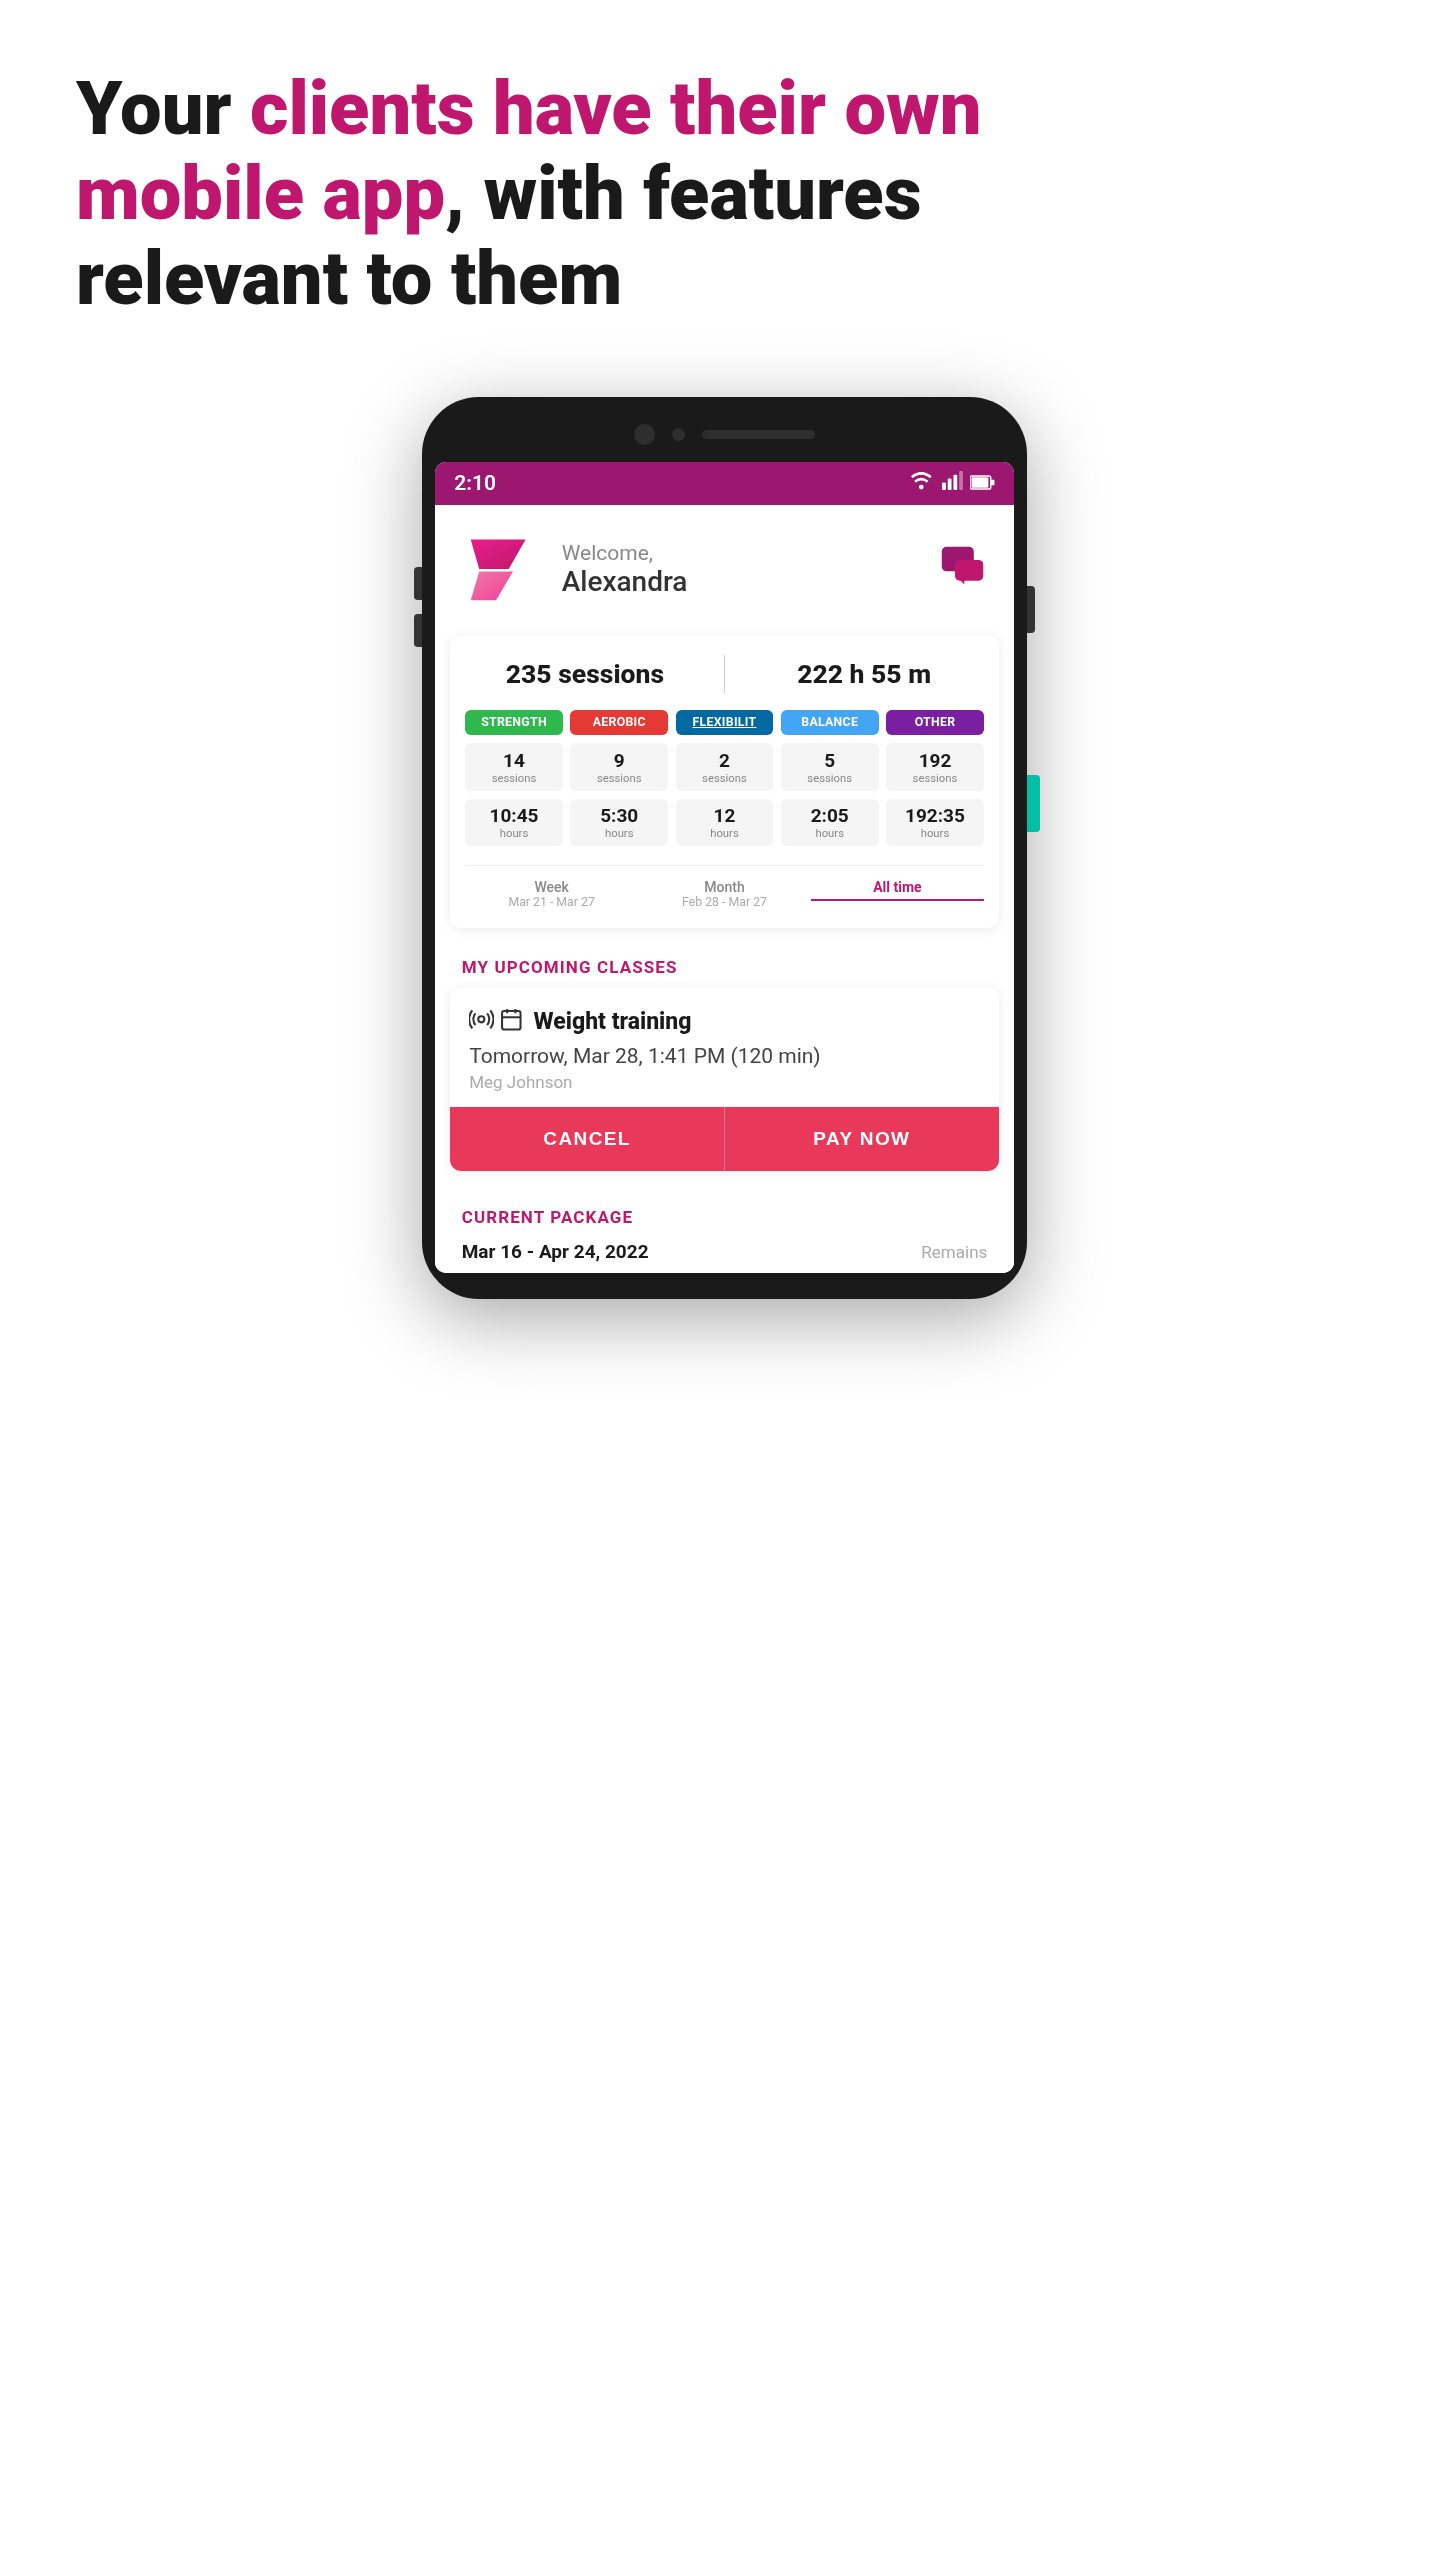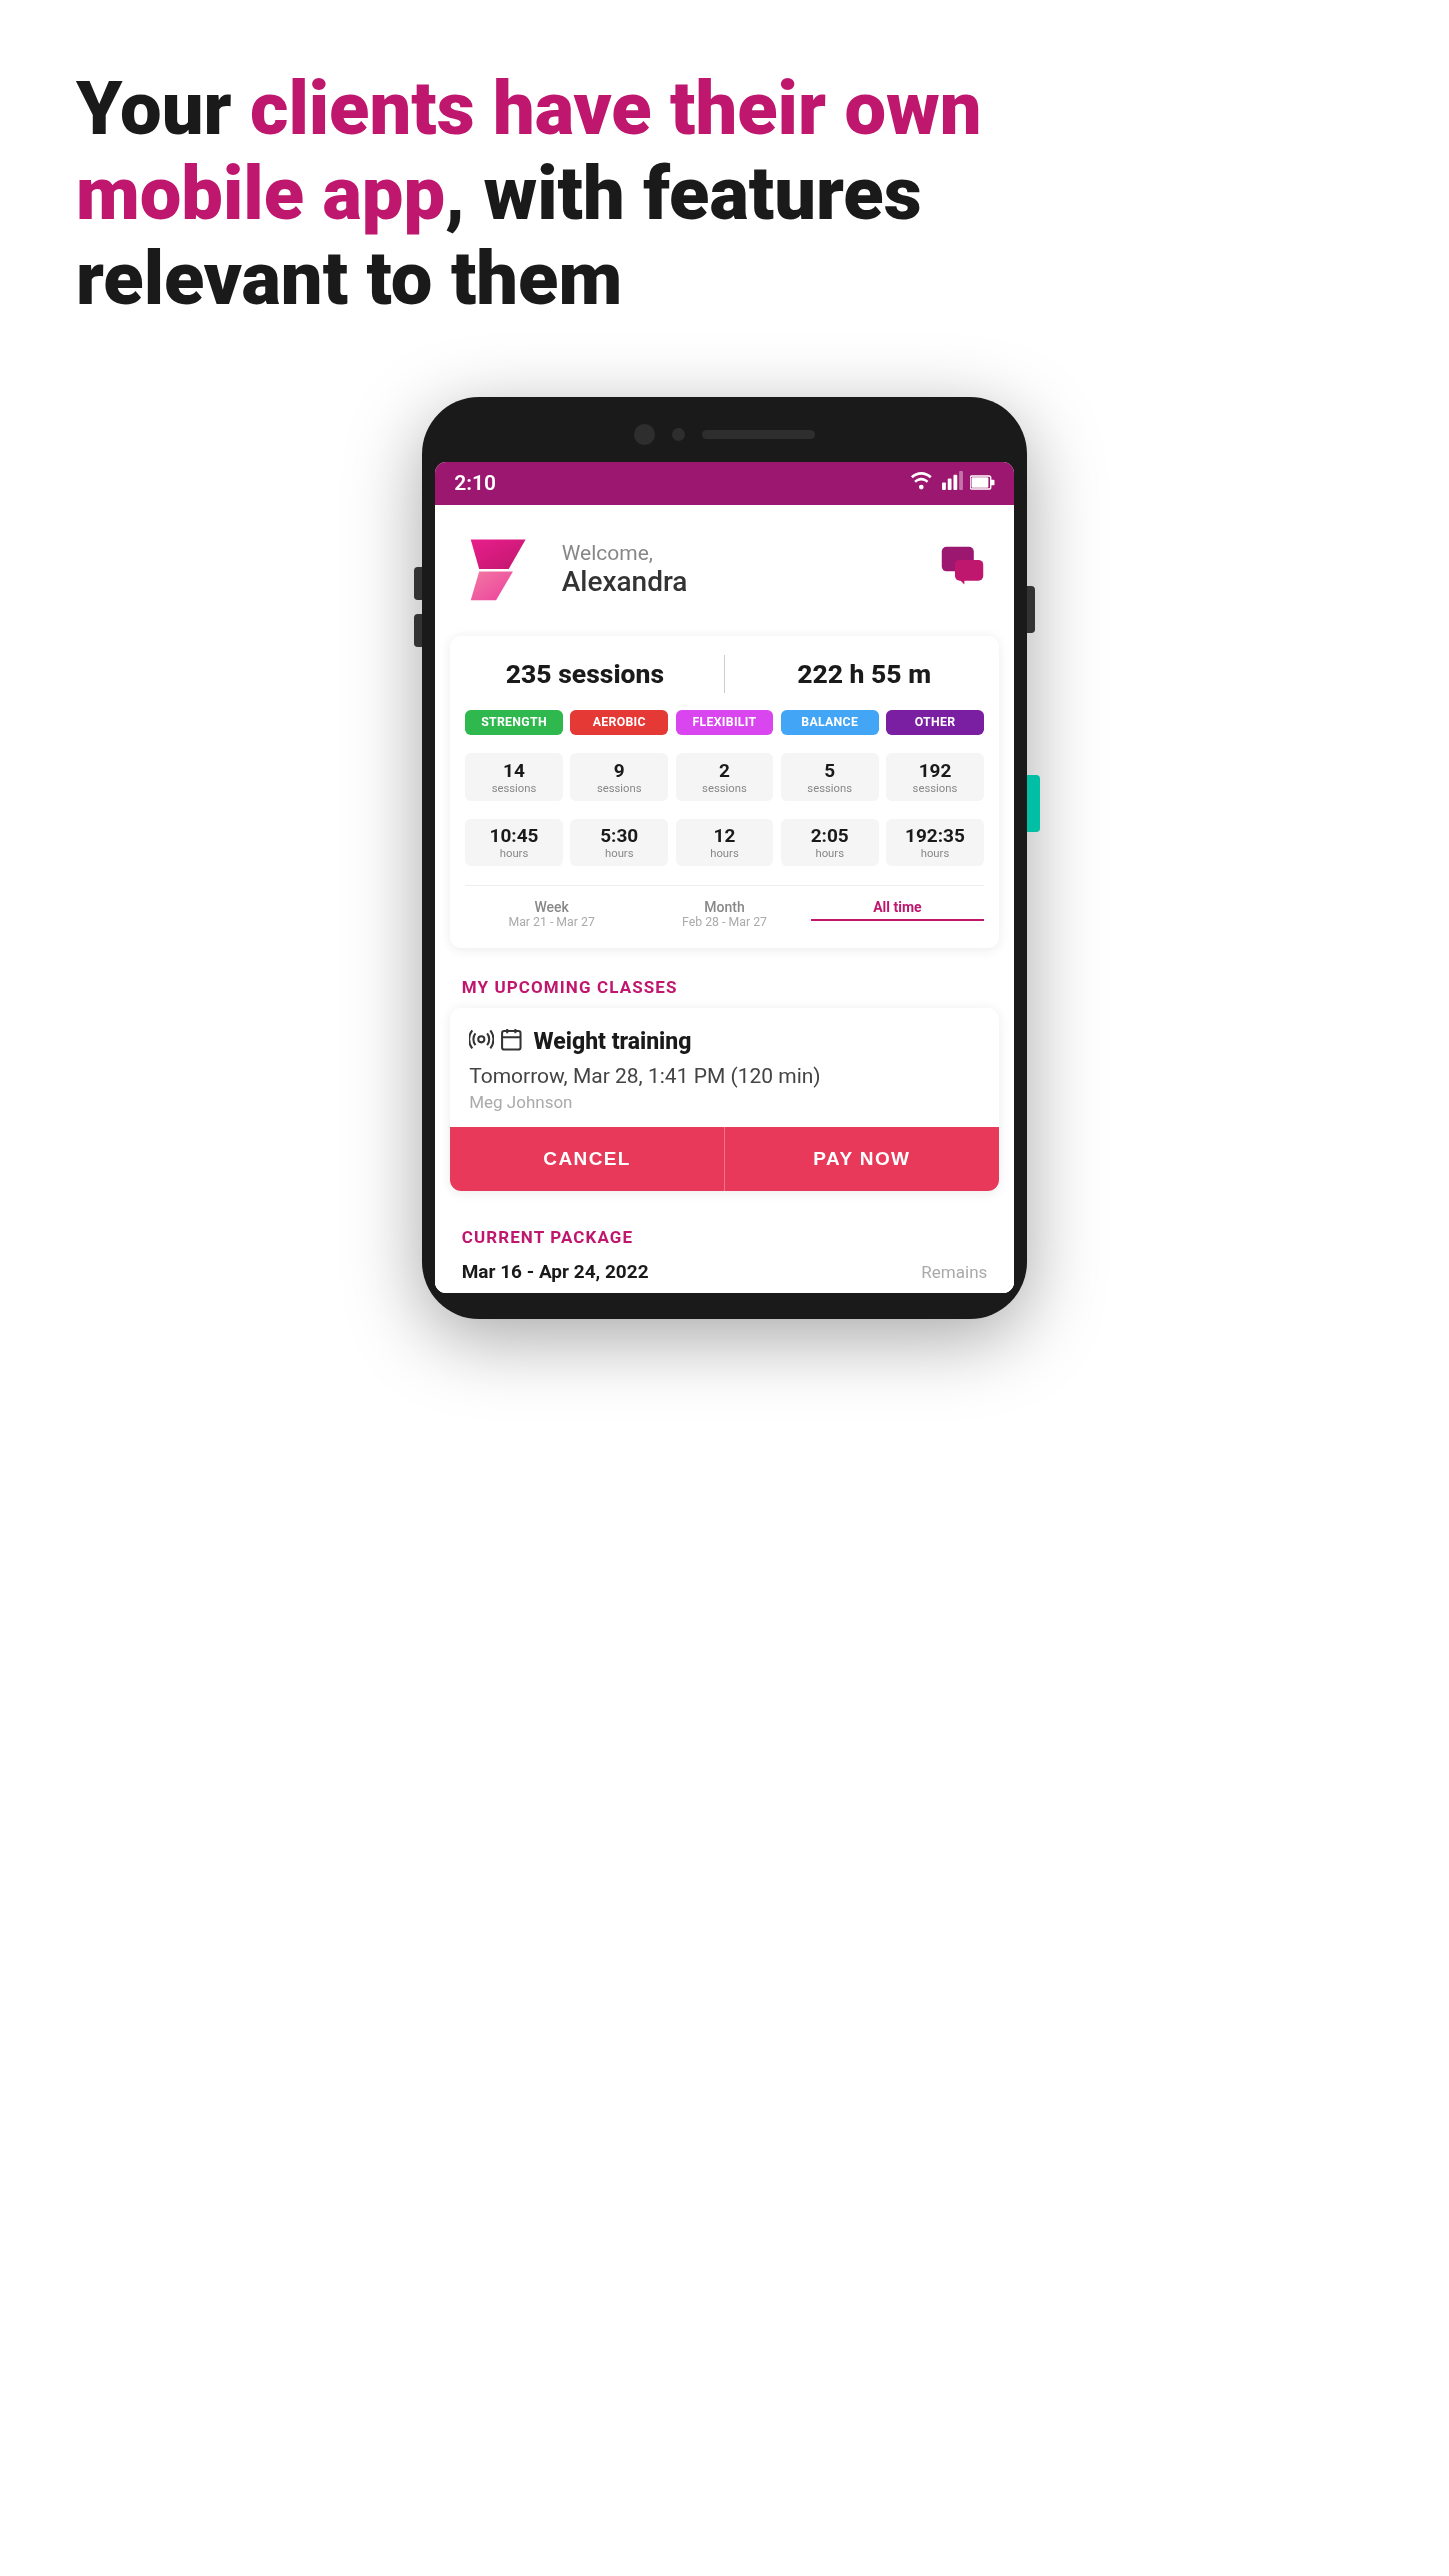--- a/index.html
+++ b/index.html
@@ -171,35 +171,35 @@
     .category-grid {
       display: grid;
       grid-template-columns: repeat(5, 1fr);
       gap: 7.6px;
       margin-bottom: 19px;
     }
     .category-item {
       display: flex;
       flex-direction: column;
       align-items: center;
-      gap: 18px;
+      gap: 8px;
     }
     .category-badge {
       width: 100%;
       text-align: center;
       padding: 5.7px 3.8px;
       border-radius: 5.7px;
       font-size: 12.3px;
       font-weight: 700;
       color: white;
       letter-spacing: 0.3px;
     }
     .badge-strength { background: #2eb84e; }
     .badge-aerobic { background: #e53935; }
-    .badge-flexibility { background: #d946ef; }
+    .badge-flexibility { background: #0369a1; text-decoration: underline; }
     .badge-balance { background: #42a5f5; }
     .badge-other { background: #7b1fa2; }
 
     .category-stat {
       text-align: center;
       background: #f5f5f5;
       border-radius: 5.7px;
       padding: 5.7px 3.8px;
       width: 100%;
     }

